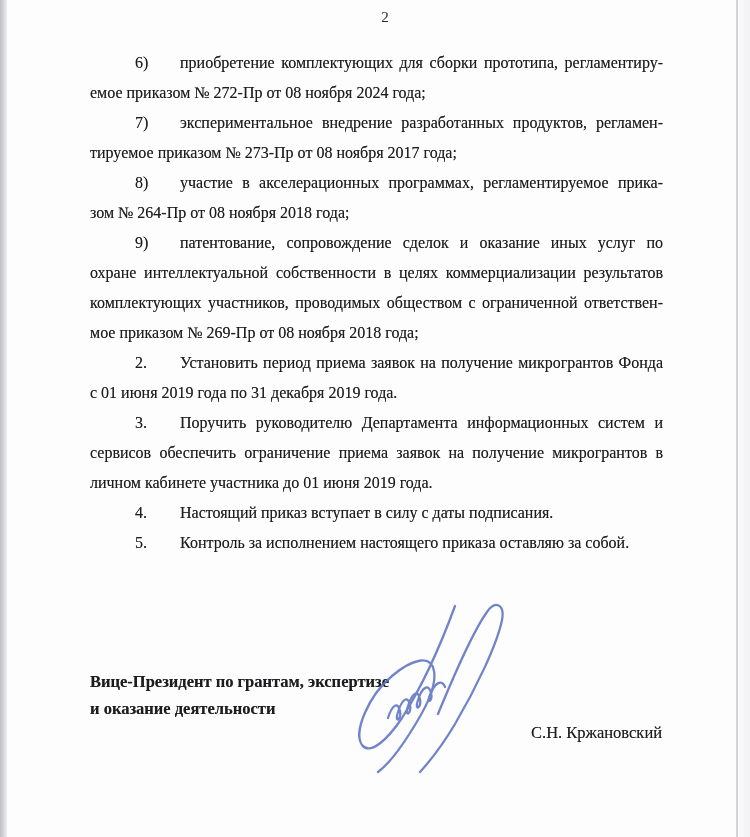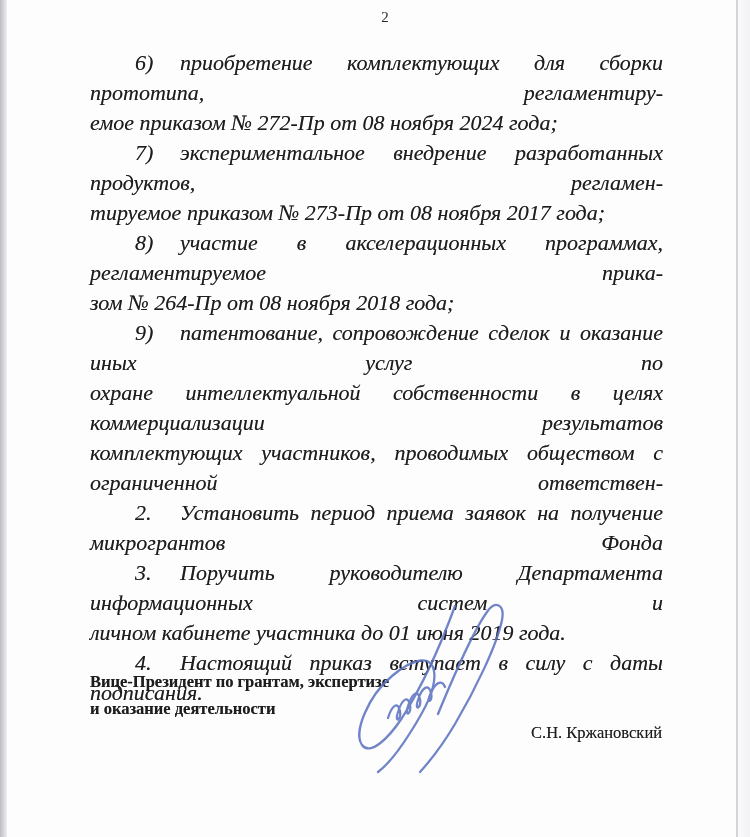--- a/index.html
+++ b/index.html
@@ -19,23 +19,22 @@
     position:absolute;right:0;top:0;width:12px;height:100%;
     border-left:2px solid #d3d3d8;
     background:linear-gradient(90deg,#fafafb,#f2f2f5);
   }
   .page-number{
     position:absolute;left:0;top:9px;width:770px;
     text-align:center;font-size:15px;color:#2a2a2c;
   }
   .doc-body{
     position:absolute;left:90px;top:48px;width:573px;
-    font-size:22px;line-height:30px;
+    font-size:16px;line-height:30px;
     text-shadow:0 0 0.6px rgba(25,25,28,0.55);
-    font-style:italic;
   }
   .line{text-align:justify;text-align-last:left;}
   .line.full{text-align-last:justify;}
   .para-indent{display:inline-block;width:45px;}
   .marker{display:inline-block;width:45px;}
   .sig-title{
     position:absolute;left:90px;top:668px;
     font-size:16.5px;line-height:27px;
     text-shadow:0 0 0.6px rgba(25,25,28,0.55);
     font-weight:bold;
@@ -72,30 +71,36 @@
         <div class="line">тируемое приказом № 273-Пр от 08 ноября 2017 года;</div>
       </div>
       <div class="paragraph">
         <div class="line full"><span class="para-indent"></span><span class="marker">8)</span>участие в акселерационных программах, регламентируемое прика-</div>
         <div class="line">зом № 264-Пр от 08 ноября 2018 года;</div>
       </div>
       <div class="paragraph">
         <div class="line full"><span class="para-indent"></span><span class="marker">9)</span>патентование, сопровождение сделок и оказание иных услуг по</div>
         <div class="line full">охране интеллектуальной собственности в целях коммерциализации результатов</div>
         <div class="line full">комплектующих участников, проводимых обществом с ограниченной ответствен-</div>
+        <div class="line">мое приказом № 269-Пр от 08 ноября 2018 года;</div>
       </div>
       <div class="paragraph">
         <div class="line full"><span class="para-indent"></span><span class="marker">2.</span>Установить период приема заявок на получение микрогрантов Фонда</div>
+        <div class="line">с 01 июня 2019 года по 31 декабря 2019 года.</div>
       </div>
       <div class="paragraph">
         <div class="line full"><span class="para-indent"></span><span class="marker">3.</span>Поручить руководителю Департамента информационных систем и</div>
+        <div class="line full">сервисов обеспечить ограничение приема заявок на получение микрогрантов в</div>
         <div class="line">личном кабинете участника до 01 июня 2019 года.</div>
       </div>
       <div class="paragraph">
         <div class="line"><span class="para-indent"></span><span class="marker">4.</span>Настоящий приказ вступает в силу с даты подписания.</div>
+      </div>
+      <div class="paragraph">
+        <div class="line"><span class="para-indent"></span><span class="marker">5.</span>Контроль за исполнением настоящего приказа оставляю за собой.</div>
       </div>
     </div>
 
   <div class="sig-title">
     <div>Вице-Президент по грантам, экспертизе</div>
     <div>и оказание деятельности</div>
   </div>
 
   <div class="signer">С.Н. Кржановский</div>
 

